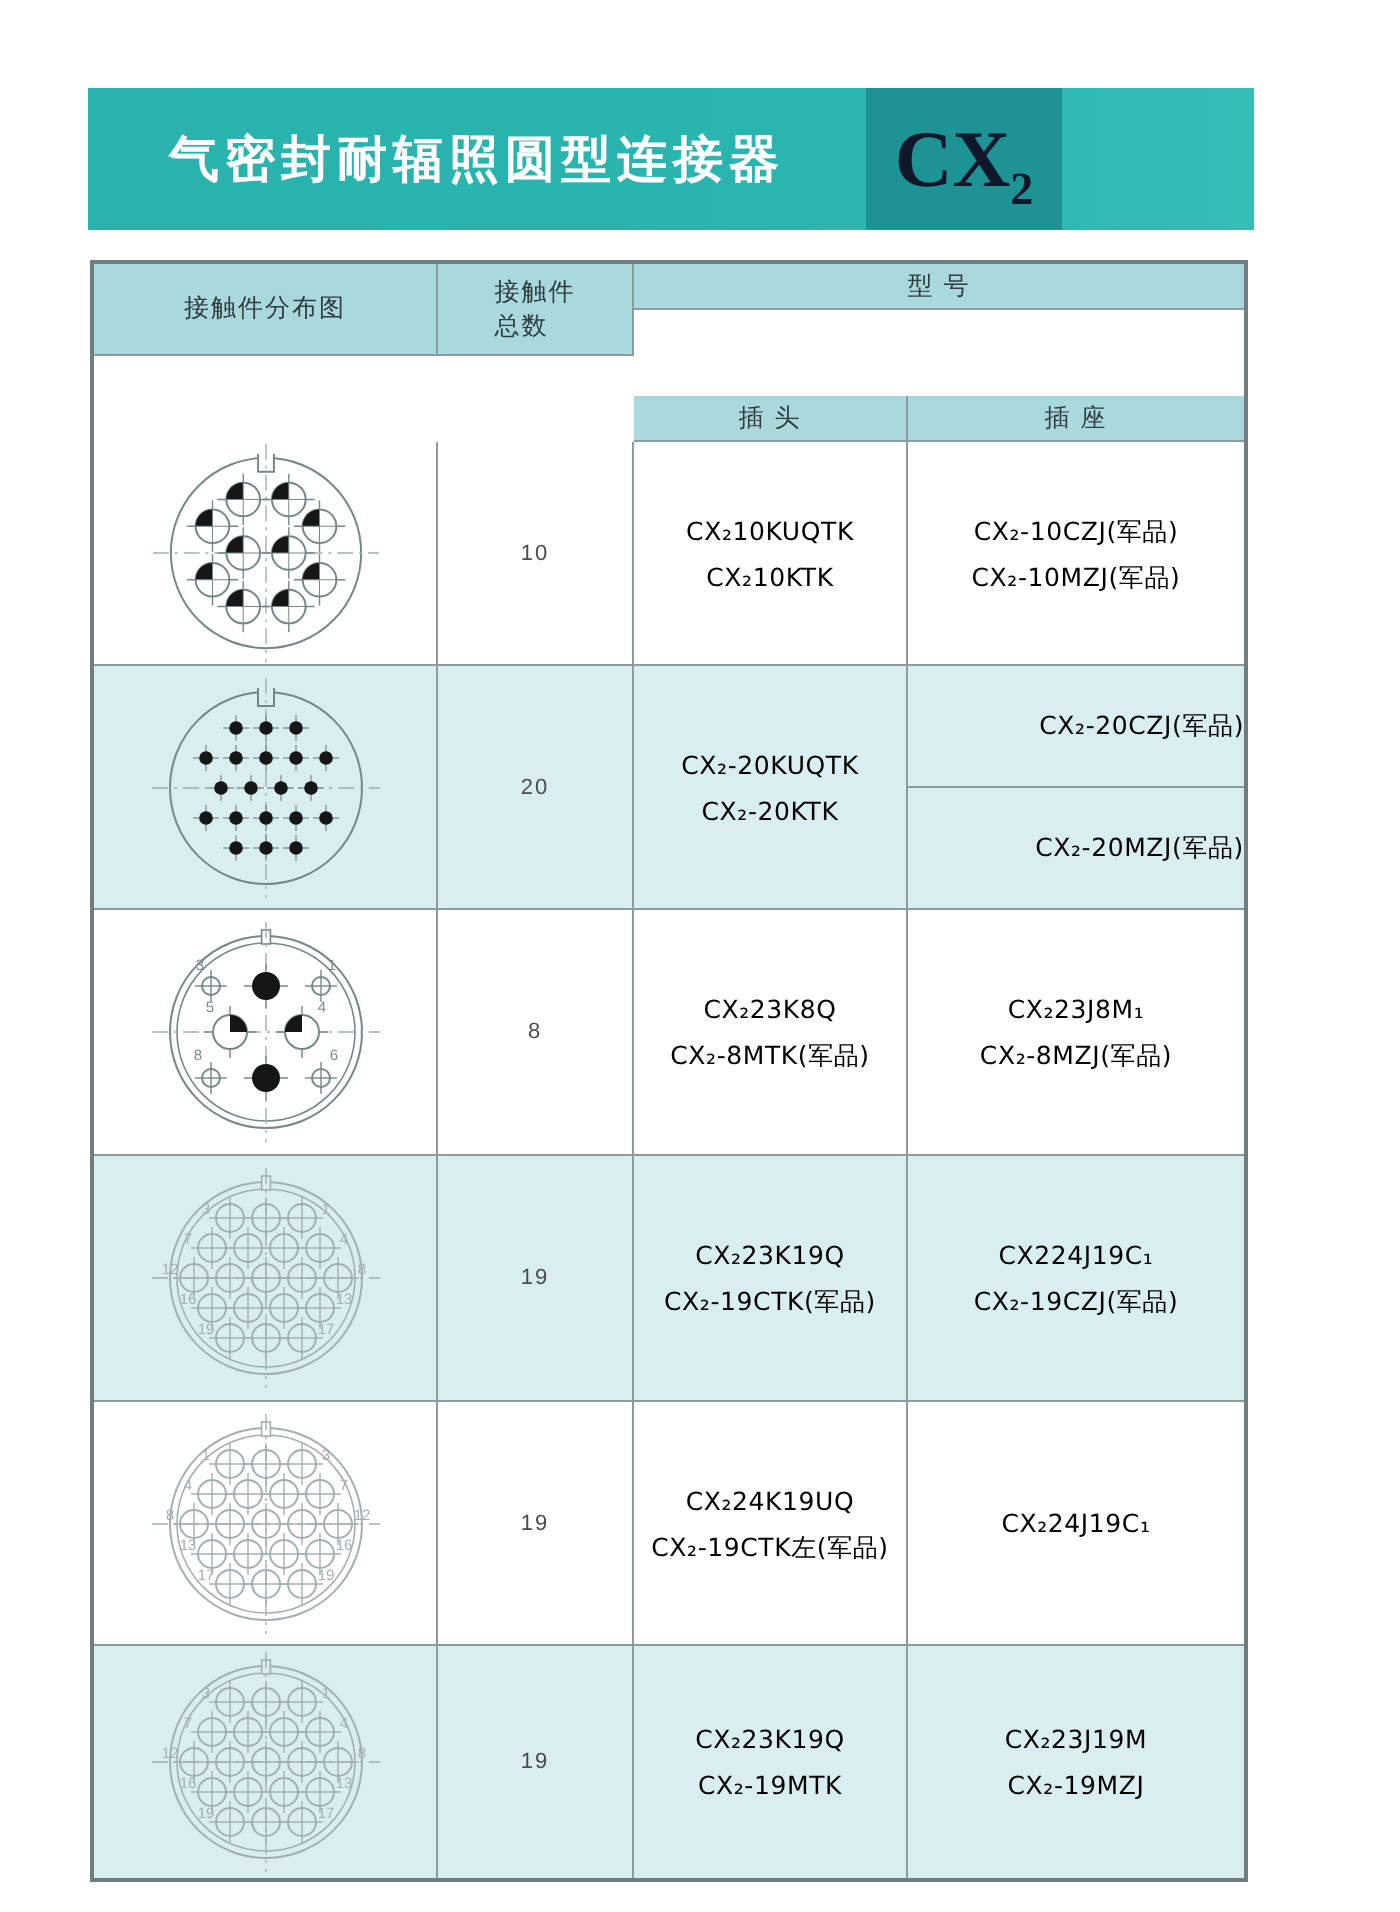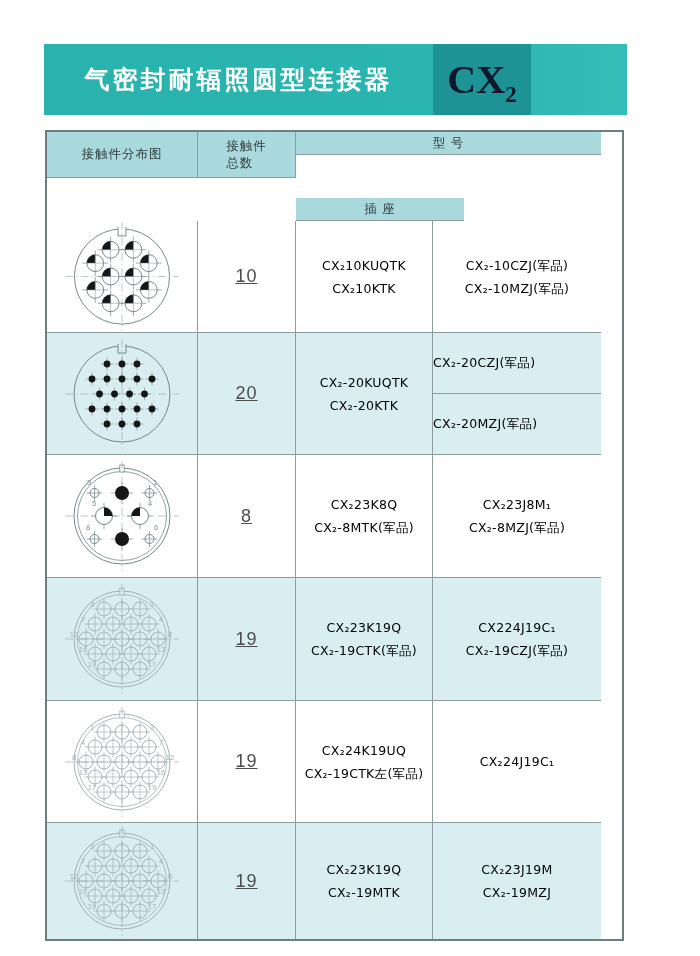--- a/index.html
+++ b/index.html
@@ -28,42 +28,42 @@
   .spec-table{
     position:absolute;left:45px;top:130px;width:579px;
     border:2px solid #6e7e80;background:#ffffff;box-sizing:border-box;
     color:#555555;
   }
   .hrow{display:flex;}
   .hcell{
     background:#a9d9dd;color:#313d3e;font-size:12.5px;letter-spacing:1px;
     display:flex;align-items:center;justify-content:center;box-sizing:border-box;
   }
-  .c1{width:151px;text-align:center;} .c2{width:98px;} .c3{width:137px;} .c4{width:168px;}
+  .c1{width:172px;text-align:center;} .c2{width:98px;} .c3{width:137px;} .c4{width:168px;}
   .bR{border-right:1px solid #8d9b9c;} .bB{border-bottom:1px solid #8d9b9c;}
   .hcol-stack{display:flex;flex-direction:column;width:305px;gap:43px;}
   .hcell.h46{height:46px;} .hcell.h23{height:23px;}
   .hcell .two-line{text-align:left;line-height:17px;}
   .drow{display:flex;}
   .drow.tint .cell{background:#d9eef1;}
   .cell{
     box-sizing:border-box;display:flex;flex-direction:column;
     align-items:center;justify-content:center;background:#ffffff;
   }
   .r0 .cell{height:112px;} .r1 .cell{height:122px;} .r2 .cell{height:123px;}
   .r3 .cell{height:123px;} .r4 .cell{height:122px;} .r5 .cell{height:116px;}
-  .count-cell{font-size:18px;letter-spacing:1px;color:#4c4c4c;text-decoration:underline;}
+  .count-cell{font-size:11px;letter-spacing:1px;color:#4c4c4c;}
   .model-line{
     font-family:"DejaVu Sans","Liberation Sans",sans-serif;
     font-size:12.5px;line-height:23px;letter-spacing:0.3px;color:#000000;
     text-align:center;white-space:nowrap;
   }
   .socket-split{padding:0 !important;}
   .socket-split .half{
-    width:100%;box-sizing:border-box;display:flex;align-items:center;justify-content:flex-start;
+    width:100%;box-sizing:border-box;display:flex;align-items:center;justify-content:flex-end;
   }
   .r1 .socket-split .half{height:61px;}
   .diag-cell svg{display:block;}
 </style>
 </head>
 <body>
 
 <div>
 
   <div class="banner">
@@ -80,20 +80,21 @@
       <div class="hcell c1 h46 bR bB">接触件分布图</div>
       <div class="hcell c2 h46 bR bB">
         <div class="two-line">
           <div>接触件</div>
           <div>总数</div>
         </div>
       </div>
       <div class="hcol-stack">
         <div class="hcell h23 bB">型 号</div>
         <div class="hrow">
+          <div class="hcell c3 h23 bR bB">插 头</div>
           <div class="hcell c4 h23 bB" style="width:168px;">插 座</div>
         </div>
       </div>
     </div>
 
     <div class="drow r0">
       <div class="cell c1 bR bB diag-cell">
           <svg viewBox="0 0 164 112" width="164" height="112">
             <circle cx="82" cy="56" r="48" fill="none" stroke="#75878a" stroke-width="1"></circle>
             <rect x="77.5" y="6" width="9" height="10" fill="#ffffff" stroke="none"></rect>

